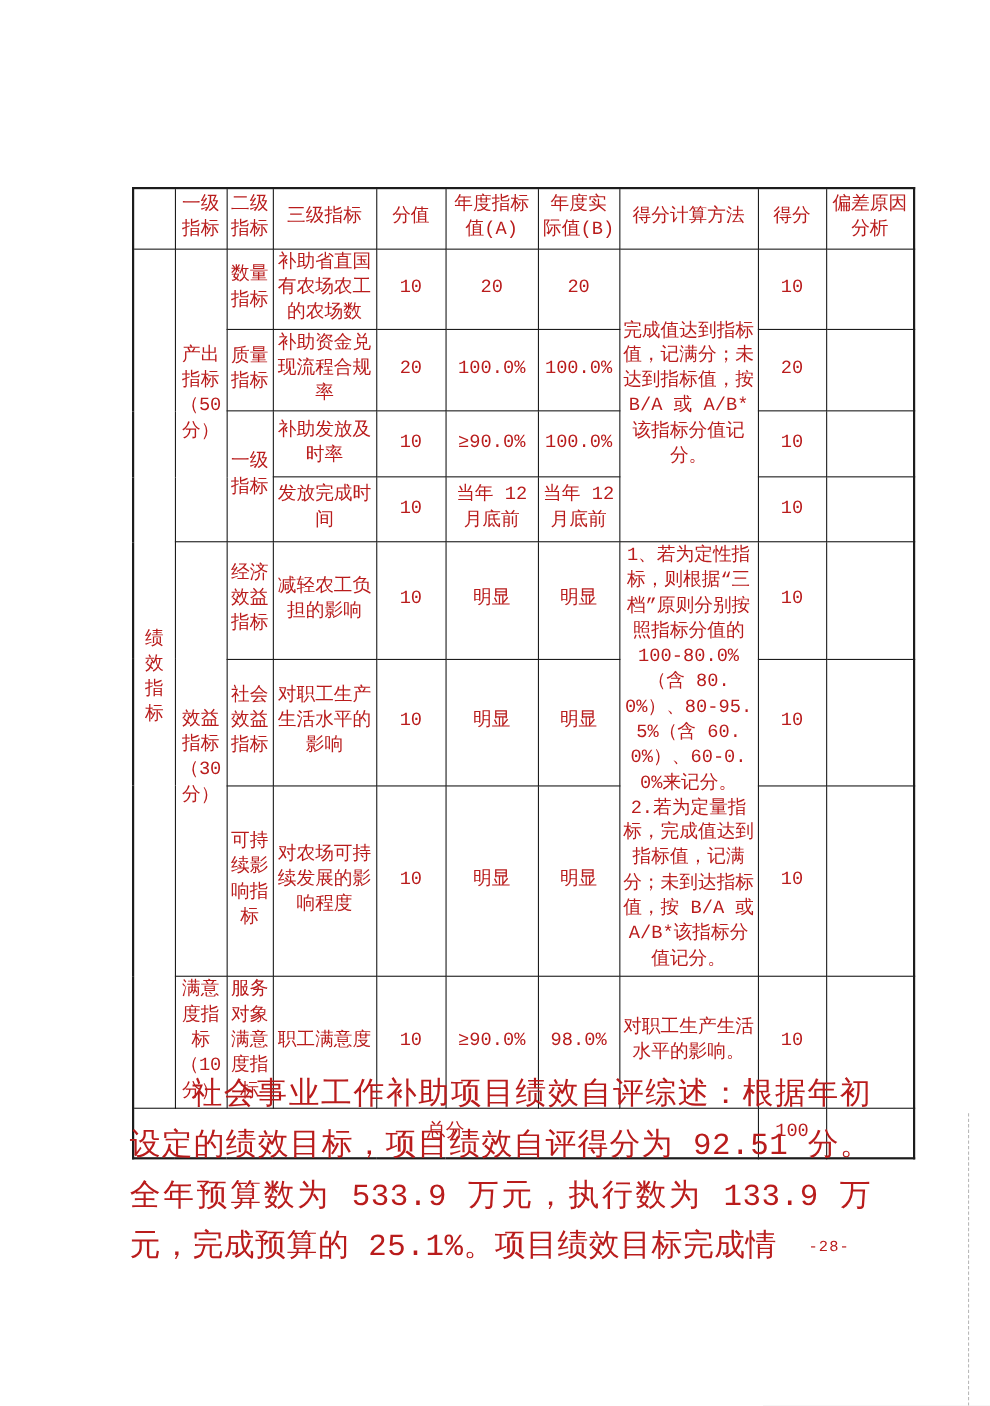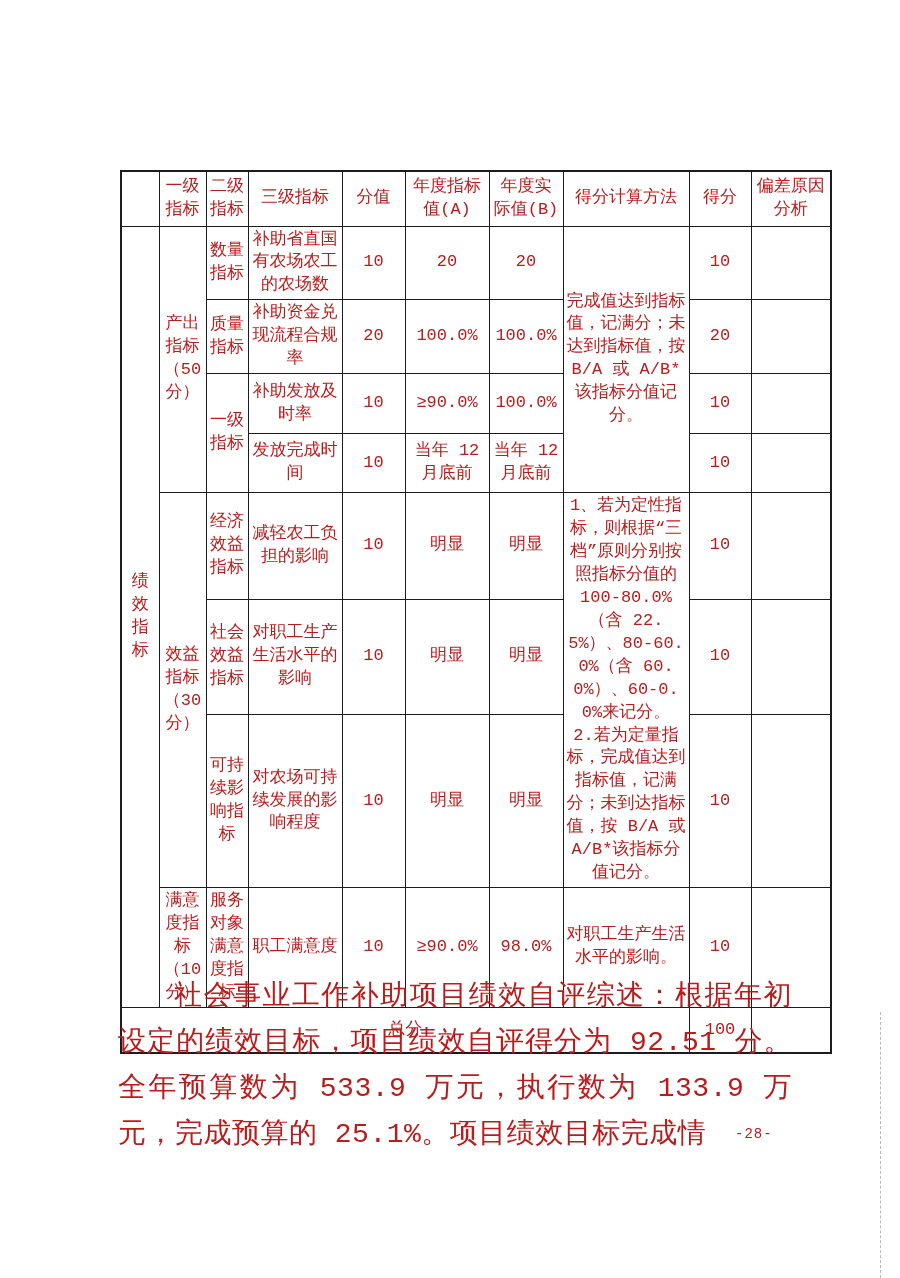--- a/index.html
+++ b/index.html
@@ -162,21 +162,21 @@
       <td></td>
     </tr>
 
     <tr class="r-5">
       <td rowspan="3">效益指标（30分）</td>
       <td>经济效益指标</td>
       <td>减轻农工负担的影响</td>
       <td>10</td>
       <td>明显</td>
       <td>明显</td>
-      <td rowspan="3" class="calc">1、若为定性指标，则根据“三档”原则分别按照指标分值的 100-80.0%（含 22.5%）、80-60.0%（含 60.0%）、60-0.0%来记分。
+      <td rowspan="3" class="calc">1、若为定性指标，则根据“三档”原则分别按照指标分值的 100-80.0%（含 80.0%）、80-95.5%（含 60.0%）、60-0.0%来记分。
 2.若为定量指标，完成值达到指标值，记满分；未到达指标值，按 B/A 或 A/B*该指标分值记分。</td>
       <td>10</td>
       <td></td>
     </tr>
 
     <tr class="r-6">
       <td>社会效益指标</td>
       <td>对职工生产生活水平的影响</td>
       <td>10</td>
       <td>明显</td>

